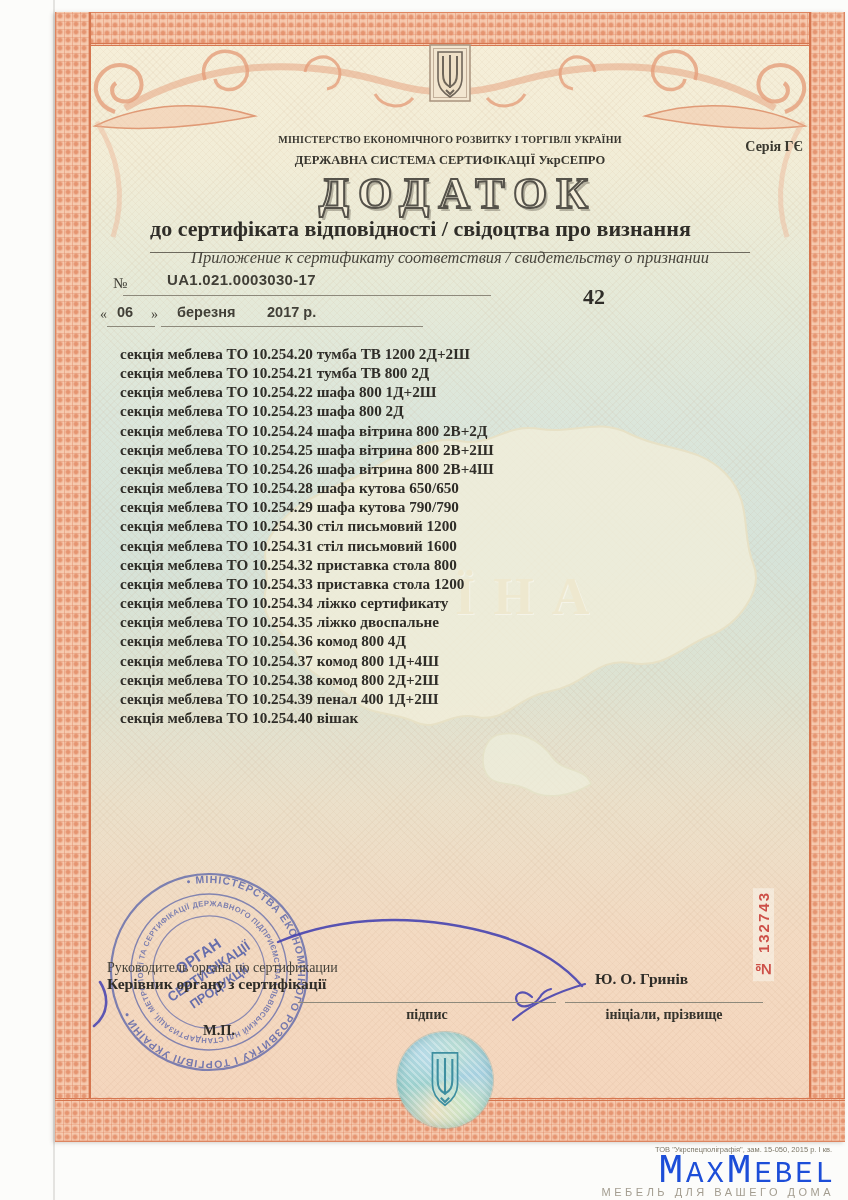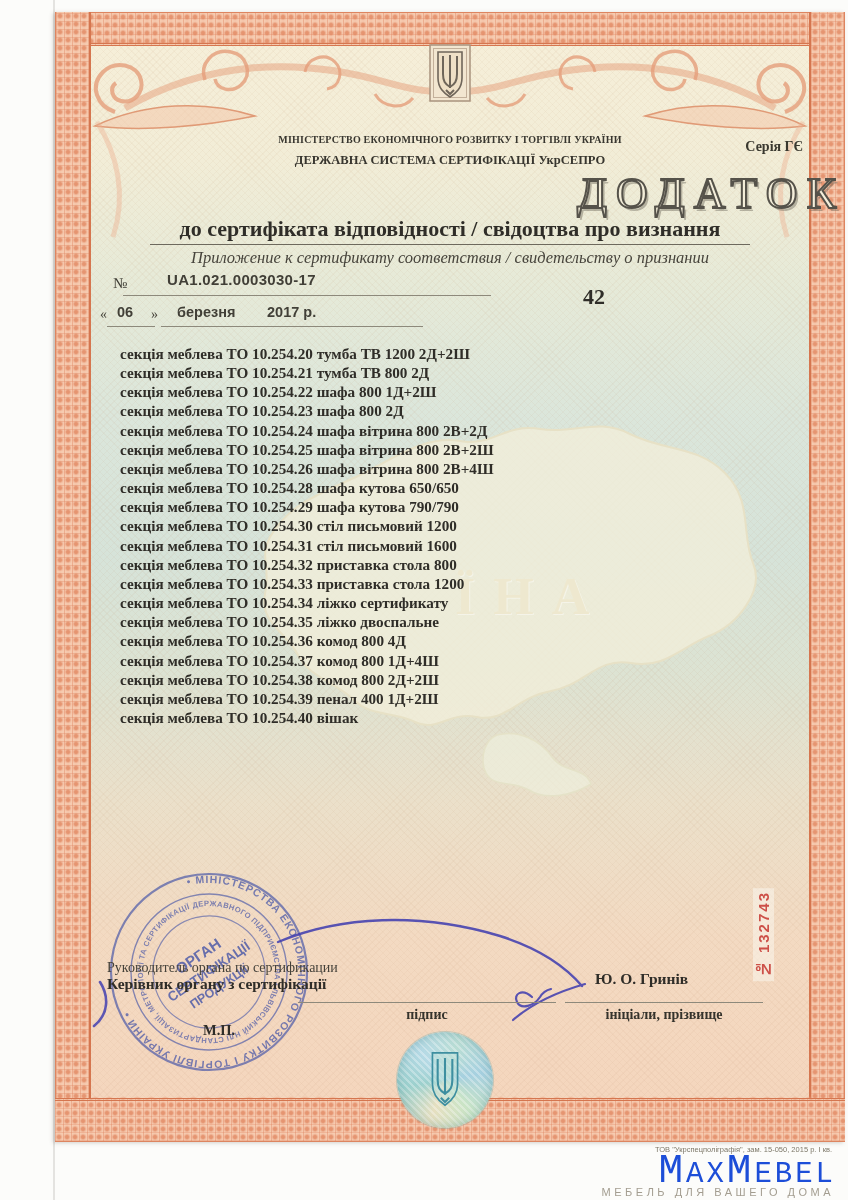--- a/index.html
+++ b/index.html
@@ -46,30 +46,30 @@
   
   .map-wm{position:absolute;left:170px;top:355px;width:570px;height:480px;pointer-events:none;}
   
   .emblem{position:absolute;left:374px;top:32px;width:42px;height:58px;}
   
   .t{position:absolute;white-space:nowrap;}
   .ministry1{left:0;right:0;top:122px;text-align:center;font-weight:bold;font-size:10px;letter-spacing:.2px;color:#38362f;}
   .ministry2{left:0;right:0;top:141px;text-align:center;font-weight:bold;font-size:12.5px;color:#38362f;}
   .series{right:42px;top:127px;font-weight:bold;font-size:14px;color:#3a382f;}
   .doc-title{
-    left:0;right:0;top:156px;text-align:right;
-    font-size:44px;font-weight:normal;letter-spacing:9px;
+    left:0;right:0;top:156px;text-align:center;
+    font-size:44px;font-weight:bold;letter-spacing:9px;
     color:#f4eeda;-webkit-text-stroke:2px #55524a;
     text-shadow:2.5px 2.5px 0 rgba(95,90,78,.4);
     padding-left:16px;
   }
   .subtitle-ua{
-    left:95px;width:600px;top:204px;text-align:center;
+    left:95px;width:600px;top:204px;text-align:left;
     font-weight:bold;font-size:22px;color:#2f2d28;
-    border-bottom:1.5px solid #6d695d;padding-bottom:2px;
+    border-bottom:1.5px solid #6d695d;padding-bottom:10px;
   }
   .subtitle-ru{left:0;right:0;top:236px;text-align:center;font-style:italic;font-size:16.5px;color:#47443c;}
   .num-label{left:58px;top:263px;font-size:15px;color:#3c3a32;}
   .num-value{left:112px;top:259px;font-family:"Liberation Sans",sans-serif;font-weight:bold;font-size:15px;color:#413f37;letter-spacing:.3px;}
   .rule{position:absolute;border-top:1.2px solid #8d897b;}
   .rule-num{left:68px;top:283px;width:368px;}
   .page-number{left:528px;top:272px;font-weight:bold;font-size:22px;color:#2f2d28;}
   .dq1{left:45px;top:295px;font-size:14px;color:#4a473e;}
   .d-day{left:62px;top:292px;font-family:"Liberation Sans",sans-serif;font-weight:bold;font-size:14.5px;color:#413f37;}
   .dq2{left:96px;top:295px;font-size:14px;color:#4a473e;}

